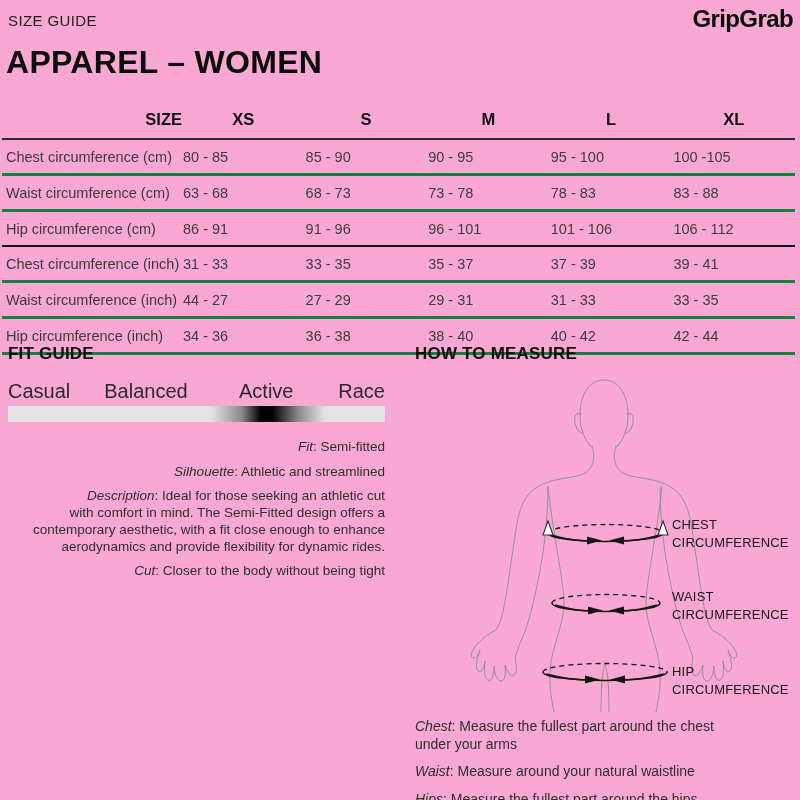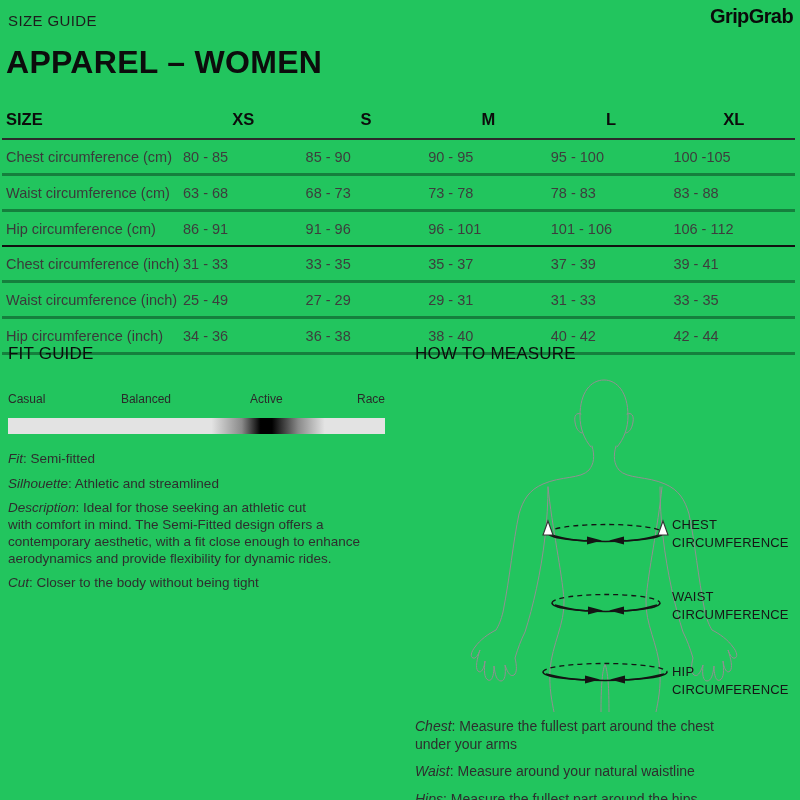--- a/index.html
+++ b/index.html
@@ -1,48 +1,48 @@
 <!DOCTYPE html>
 <html><head>
 <meta charset="utf-8">
 <style>
   html,body{margin:0;padding:0;background:#fff;}
   .page{
-    position:relative;width:800px;height:800px;background:#22c55e;overflow:hidden;
+    position:relative;width:800px;height:800px;background:#f9a8d4;overflow:hidden;
     font-family:"Liberation Sans",sans-serif;color:#222;
   }
   
   .doc-label{position:absolute;left:8px;top:12px;font-size:15px;letter-spacing:.4px;color:#1d1d1d;}
-  .brand{position:absolute;right:7px;top:5px;font-size:20px;font-weight:bold;letter-spacing:-.6px;color:#0a0a0a;}
+  .brand{position:absolute;right:7px;top:5px;font-size:24px;font-weight:bold;letter-spacing:-.6px;color:#0a0a0a;}
   .page-title{position:absolute;left:6px;top:44px;margin:0;font-size:32px;font-weight:bold;letter-spacing:.3px;color:#0c0c0c;}
 
   
   .size-table{position:absolute;left:2px;top:100px;width:793px;border-collapse:collapse;table-layout:fixed;}
   .size-table col.c-lab{width:180px;}
   .size-table th{font-size:16.5px;font-weight:bold;color:#0c0c0c;text-align:center;padding:10px 0 9px;}
-  .size-table th.lab{text-align:left;padding-left:4px;}
+  .size-table th.lab{text-align:right;padding-left:4px;}
   .size-table thead tr{border-bottom:2px solid #2b2b2b;}
   .size-table td{font-size:14.5px;color:#3d3d3d;height:31px;vertical-align:middle;}
   .size-table td.lab{text-align:left;padding-left:4px;color:#3a3a3a;}
   .size-table tbody tr{border-bottom:3px solid #15803d;}
   .size-table tbody tr.unit-break{border-bottom:2.5px solid #111;}
 
   
   .fit-guide{position:absolute;left:8px;top:344px;width:377px;}
-  .sec-title{margin:0;font-size:17px;font-weight:normal;letter-spacing:.2px;color:#0c0c0c;}
-  .scale-labels{position:relative;height:22px;margin-top:28px;font-size:12px;color:#2a2a2a;}
+  .sec-title{margin:0;font-size:17px;font-weight:bold;letter-spacing:.2px;color:#0c0c0c;}
+  .scale-labels{position:relative;height:22px;margin-top:16px;font-size:20px;color:#2a2a2a;}
   .sl{position:absolute;top:0;}
   .sl-0{left:0;}
   .sl-1{left:36.6%;transform:translateX(-50%);}
   .sl-2{left:68.5%;transform:translateX(-50%);}
   .sl-3{right:0;}
   .scale-bar{height:16px;margin-top:4px;
     background:linear-gradient(90deg,var(--track) 0%,var(--track) 54%,#8a8a8a 62%,var(--ink) 67%,var(--ink) 70%,#8a8a8a 77%,var(--track) 84%,var(--track) 100%);}
   .fit-attrs{margin-top:17px;}
-  .attr{margin:0 0 8px;font-size:13.5px;line-height:1.24;color:#2e2e2e;}
+  .attr{margin:0 0 8px;font-size:13.5px;line-height:1.24;color:#2e2e2e;text-align:right;}
   .attr i{font-style:italic;}
   .attr .val{white-space:pre-line;}
 
   
   .how-to{position:absolute;left:415px;top:344px;width:382px;}
   .diagram{position:relative;margin-top:8px;width:382px;height:340px;}
   .diagram svg{position:absolute;left:0;top:0;}
   .dlabel{position:absolute;left:257px;width:125px;font-size:13px;line-height:18px;letter-spacing:.2px;color:#161616;white-space:pre-line;}
   .dl-0{top:144px;}
   .dl-1{top:216px;}
@@ -108,21 +108,21 @@
         <tr>
           <td class="lab">Chest circumference (inch)</td>
           <td>31 - 33</td>
           <td>33 - 35</td>
           <td>35 - 37</td>
           <td>37 - 39</td>
           <td>39 - 41</td>
         </tr>
         <tr>
           <td class="lab">Waist circumference (inch)</td>
-          <td>25 - 49</td>
+          <td>44 - 27</td>
           <td>27 - 29</td>
           <td>29 - 31</td>
           <td>31 - 33</td>
           <td>33 - 35</td>
         </tr>
         <tr>
           <td class="lab">Hip circumference (inch)</td>
           <td>34 - 36</td>
           <td>36 - 38</td>
           <td>38 - 40</td>

